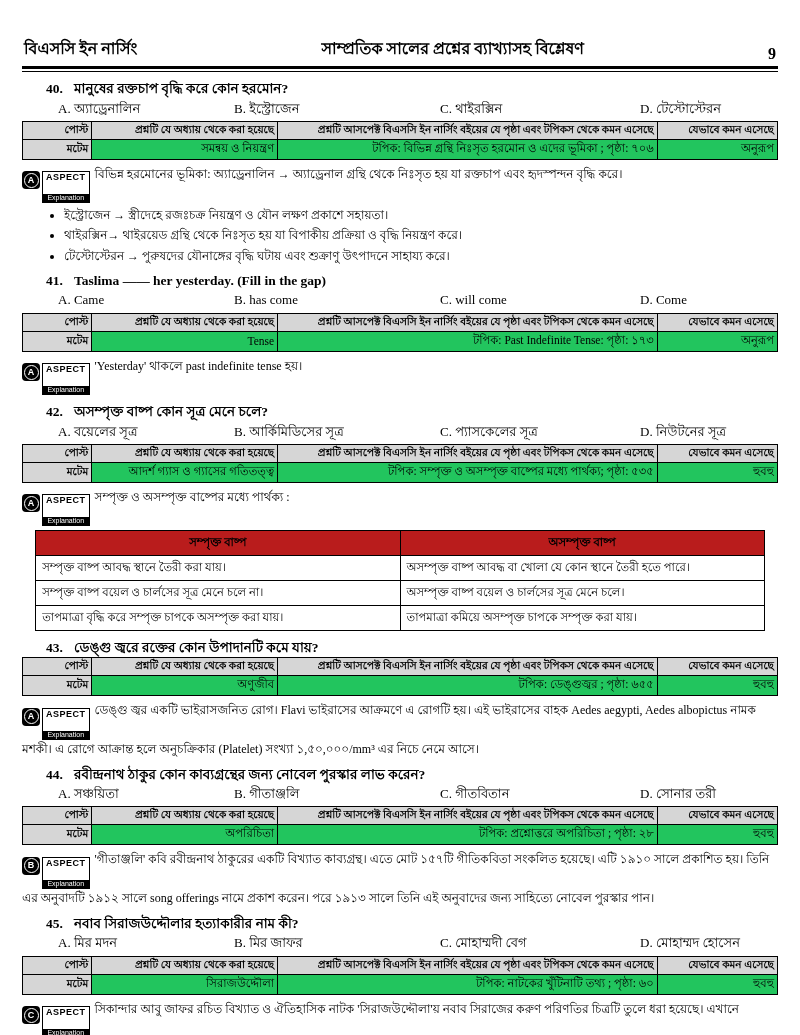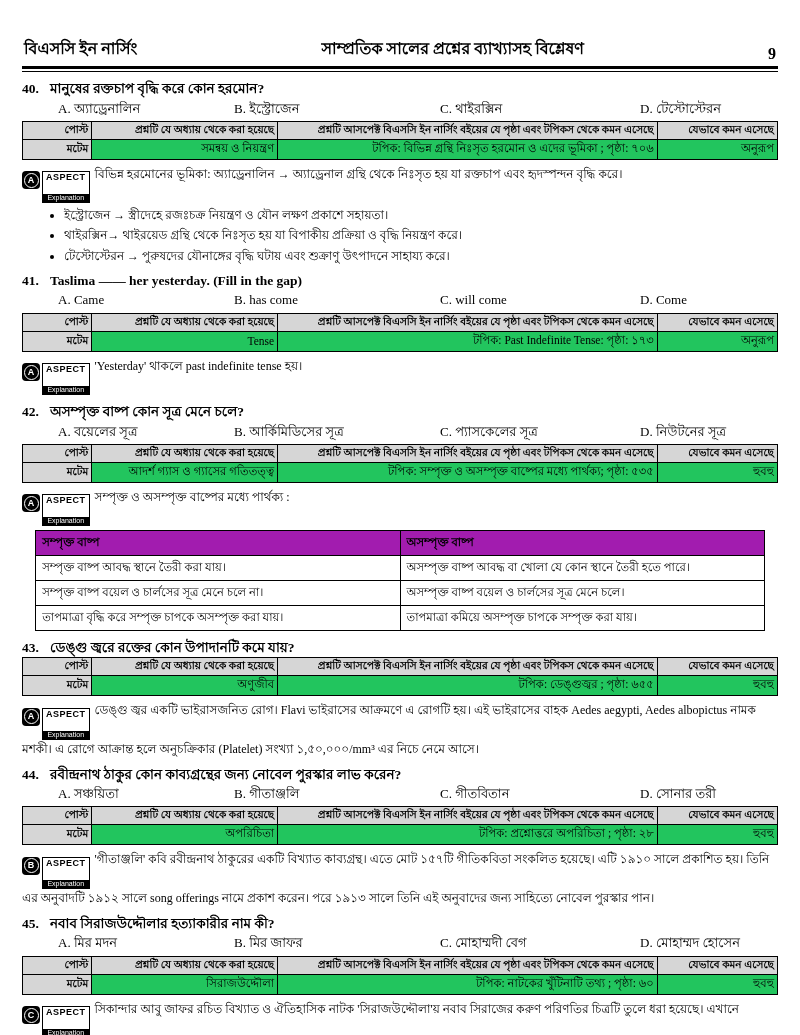--- a/index.html
+++ b/index.html
@@ -7,21 +7,21 @@
     width:800px; min-height:1035px; margin:0 auto; background:#ffffff;
     box-sizing:border-box; padding:36px 22px 8px 22px; color:#000;
     font-family:"Liberation Serif", serif;
   }
   
   .hdr-bar { display:flex; justify-content:space-between; align-items:flex-end;
     font-weight:bold; font-size:16px; padding:0 2px 3px 2px;gap:41px; }
   .hdr-rule { border-top:3px solid #000; border-bottom:1.5px solid #000; height:2px; margin-bottom:4px; }
   
   .q-line { font-weight:bold; font-size:13.5px; margin-top:8px; line-height:1.3; }
-  .q-num { display:inline-block; min-width:28px; }
+  .q-num { display:inline-block; min-width:28px;margin-left:24px; }
   .options { display:grid; grid-template-columns:176px 206px 200px 1fr;
     padding-left:36px; font-size:13px; margin:3px 0 4px 0; line-height:1.25; }
   
   .src-table { width:100%; border-collapse:collapse; font-size:10.5px; table-layout:fixed; }
   .src-table td { border:1px solid #000; text-align:right; padding:0 3px; overflow:hidden;margin-top:17px; }
   .src-table .c1 { width:8.6%; }
   .src-table .c2 { width:24.6%; }
   .src-table .c3 { width:51.2%; }
   .src-table .c4 { width:15.6%; }
   .hdr-cell { background:#d6d6d6; font-weight:bold; }
@@ -36,21 +36,21 @@
     font-family:"Liberation Sans", sans-serif; }
   .badge-box { border:1.5px solid #000; display:inline-flex; flex-direction:column;
     font-family:Liberation Sans, sans-serif; text-align:center;gap:12px; }
   .bb-top { font-weight:bold; font-size:9px; letter-spacing:.5px; padding:0 3px; line-height:10px; background:#fff; }
   .bb-bottom { background:#000; color:#fff; font-size:7px; line-height:8px; padding:0 2px; }
   .ex-bullets { margin:2px 0 0 42px; padding:0; font-size:12px; list-style:disc; }
   .ex-bullets li { margin:4px 0; line-height:1.35; }
   
   .cmp-table { width:96.5%; margin:4px auto 2px auto; border-collapse:collapse; font-size:11.5px; }
   .cmp-table td { border:1px solid #000; padding:2.5px 6px; text-align:left; width:50%; }
-  .cmp-table .cmp-hdr { background:#a21caf; font-weight:bold; text-align:left; }
+  .cmp-table .cmp-hdr { background:#b91c1c; font-weight:bold; text-align:center; }
 </style>
 </head>
 <body>
 
 <div class="page">
 
   <div class="hdr-bar">
     <span>বিএসসি ইন নার্সিং</span>
     <span>সাম্প্রতিক সালের প্রশ্নের ব্যাখ্যাসহ বিশ্লেষণ</span>
     <span>9</span>

